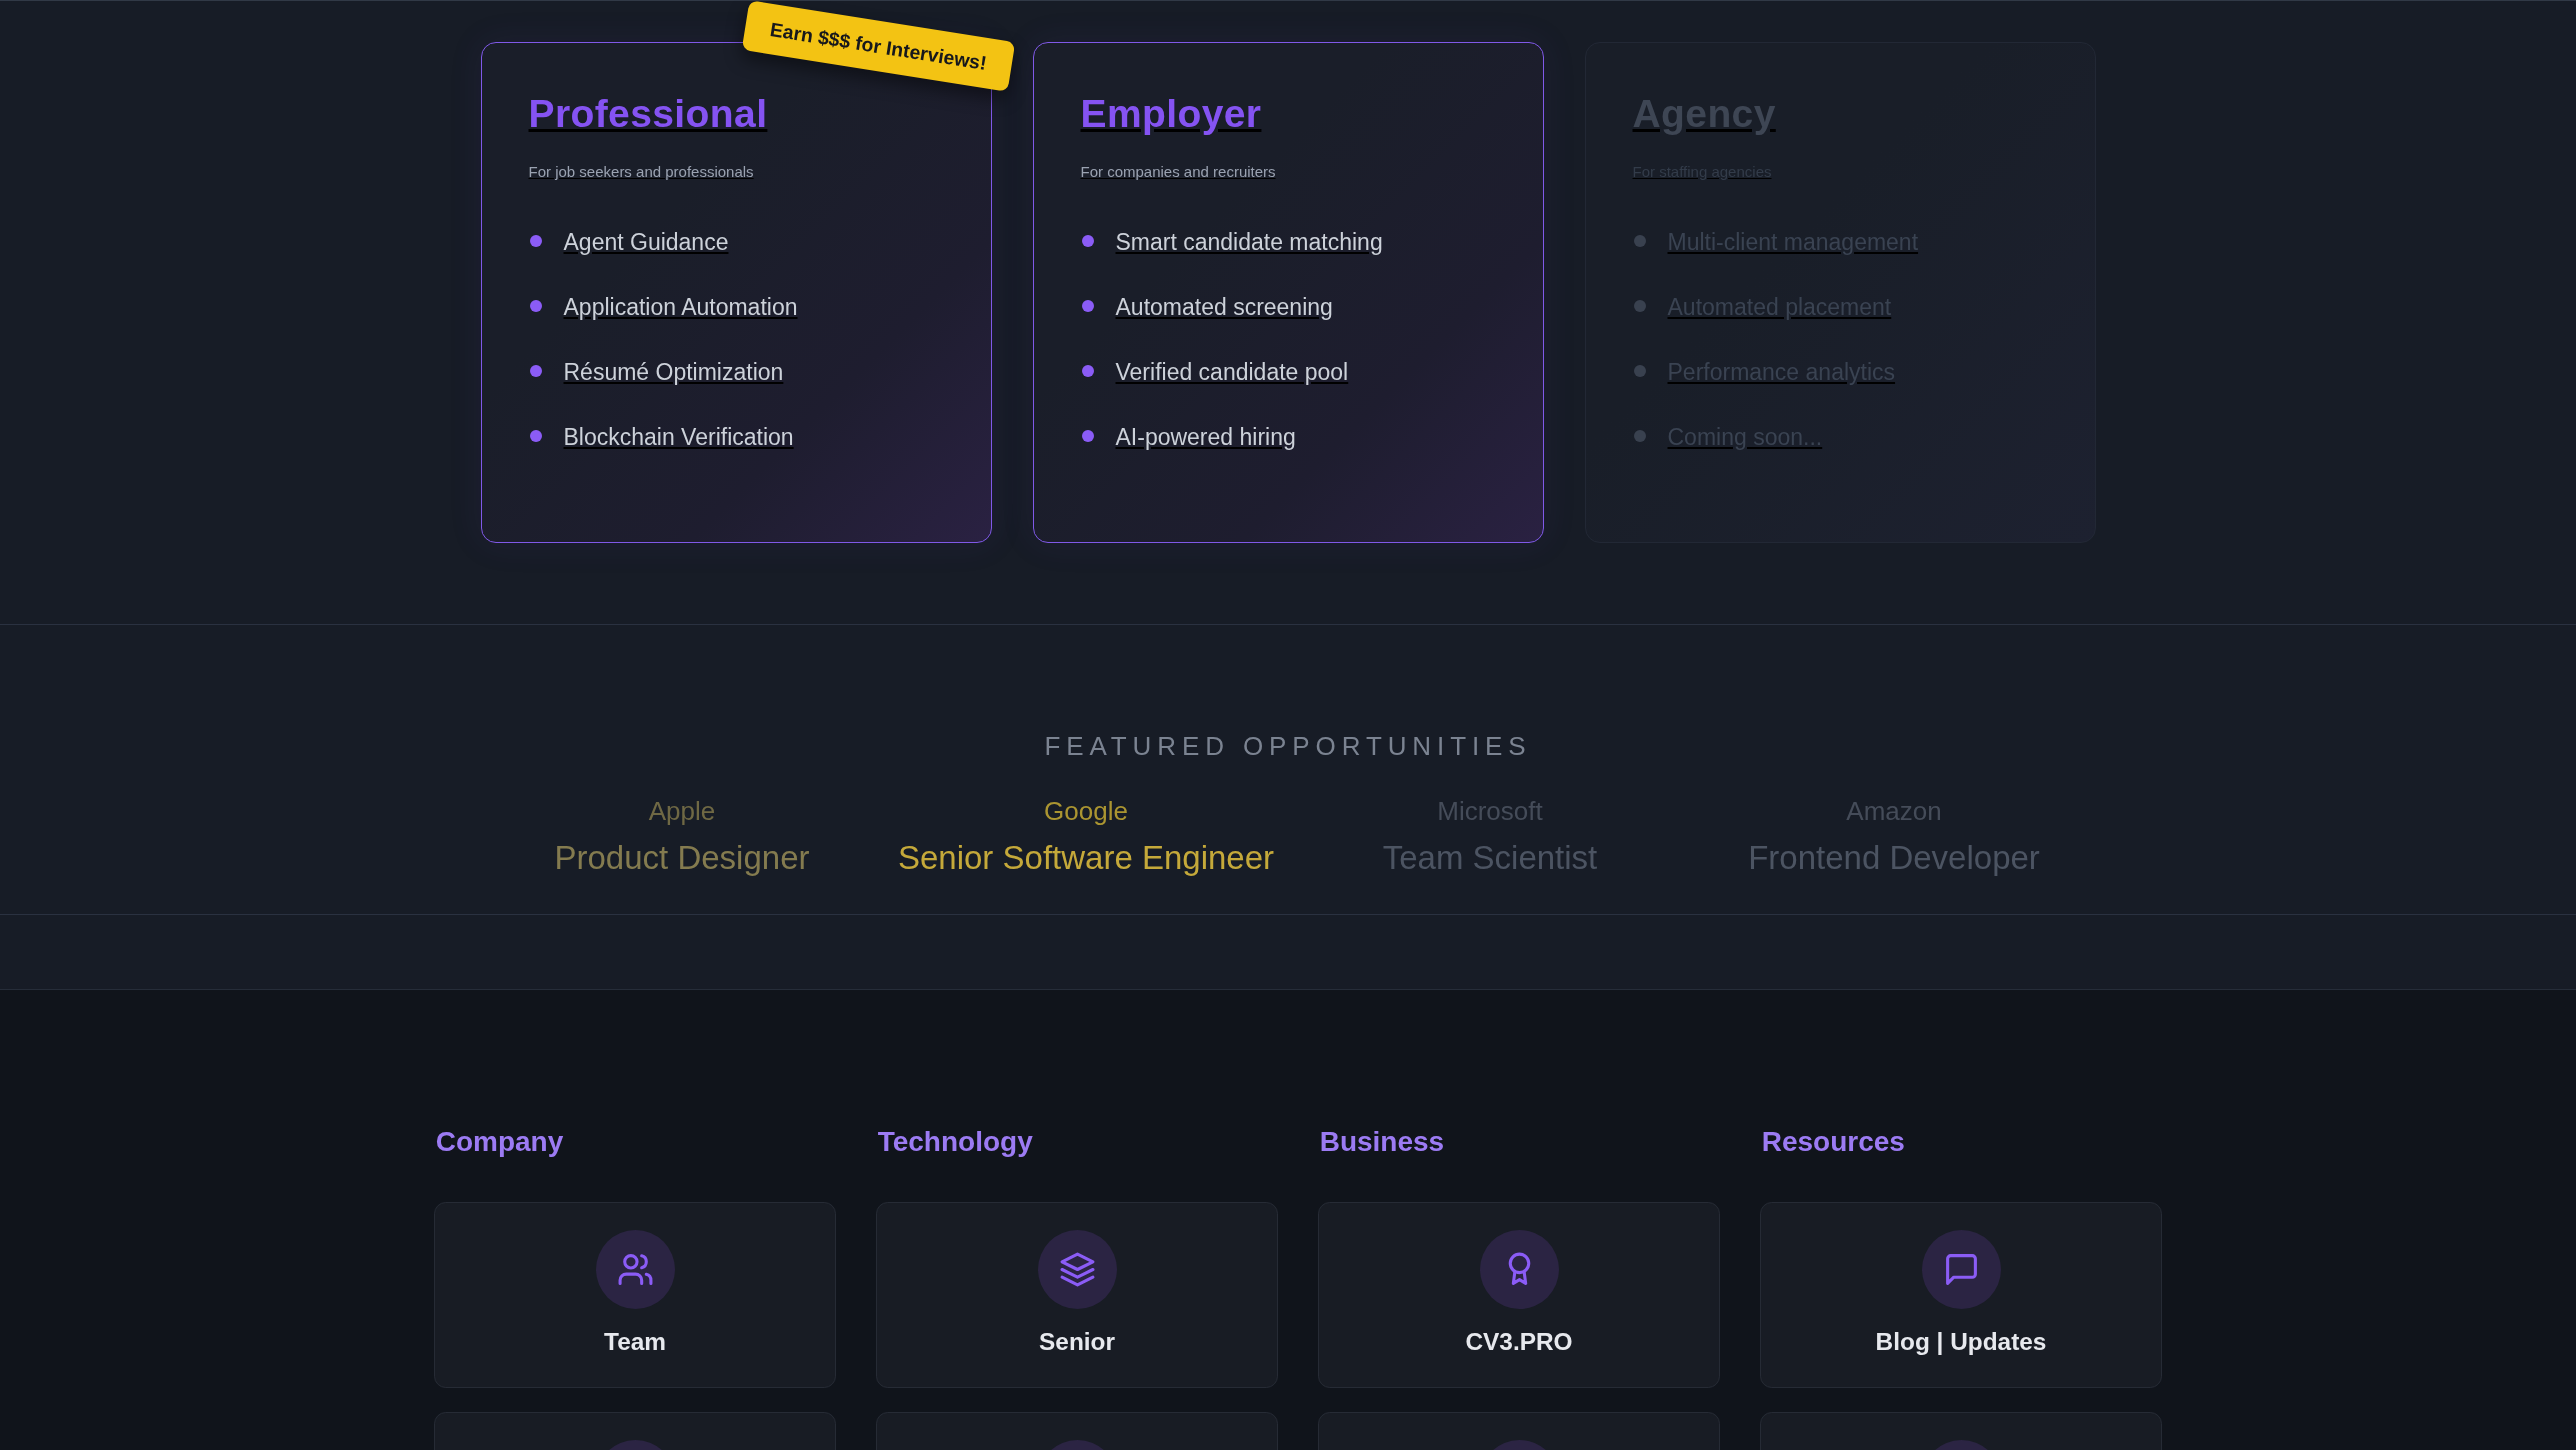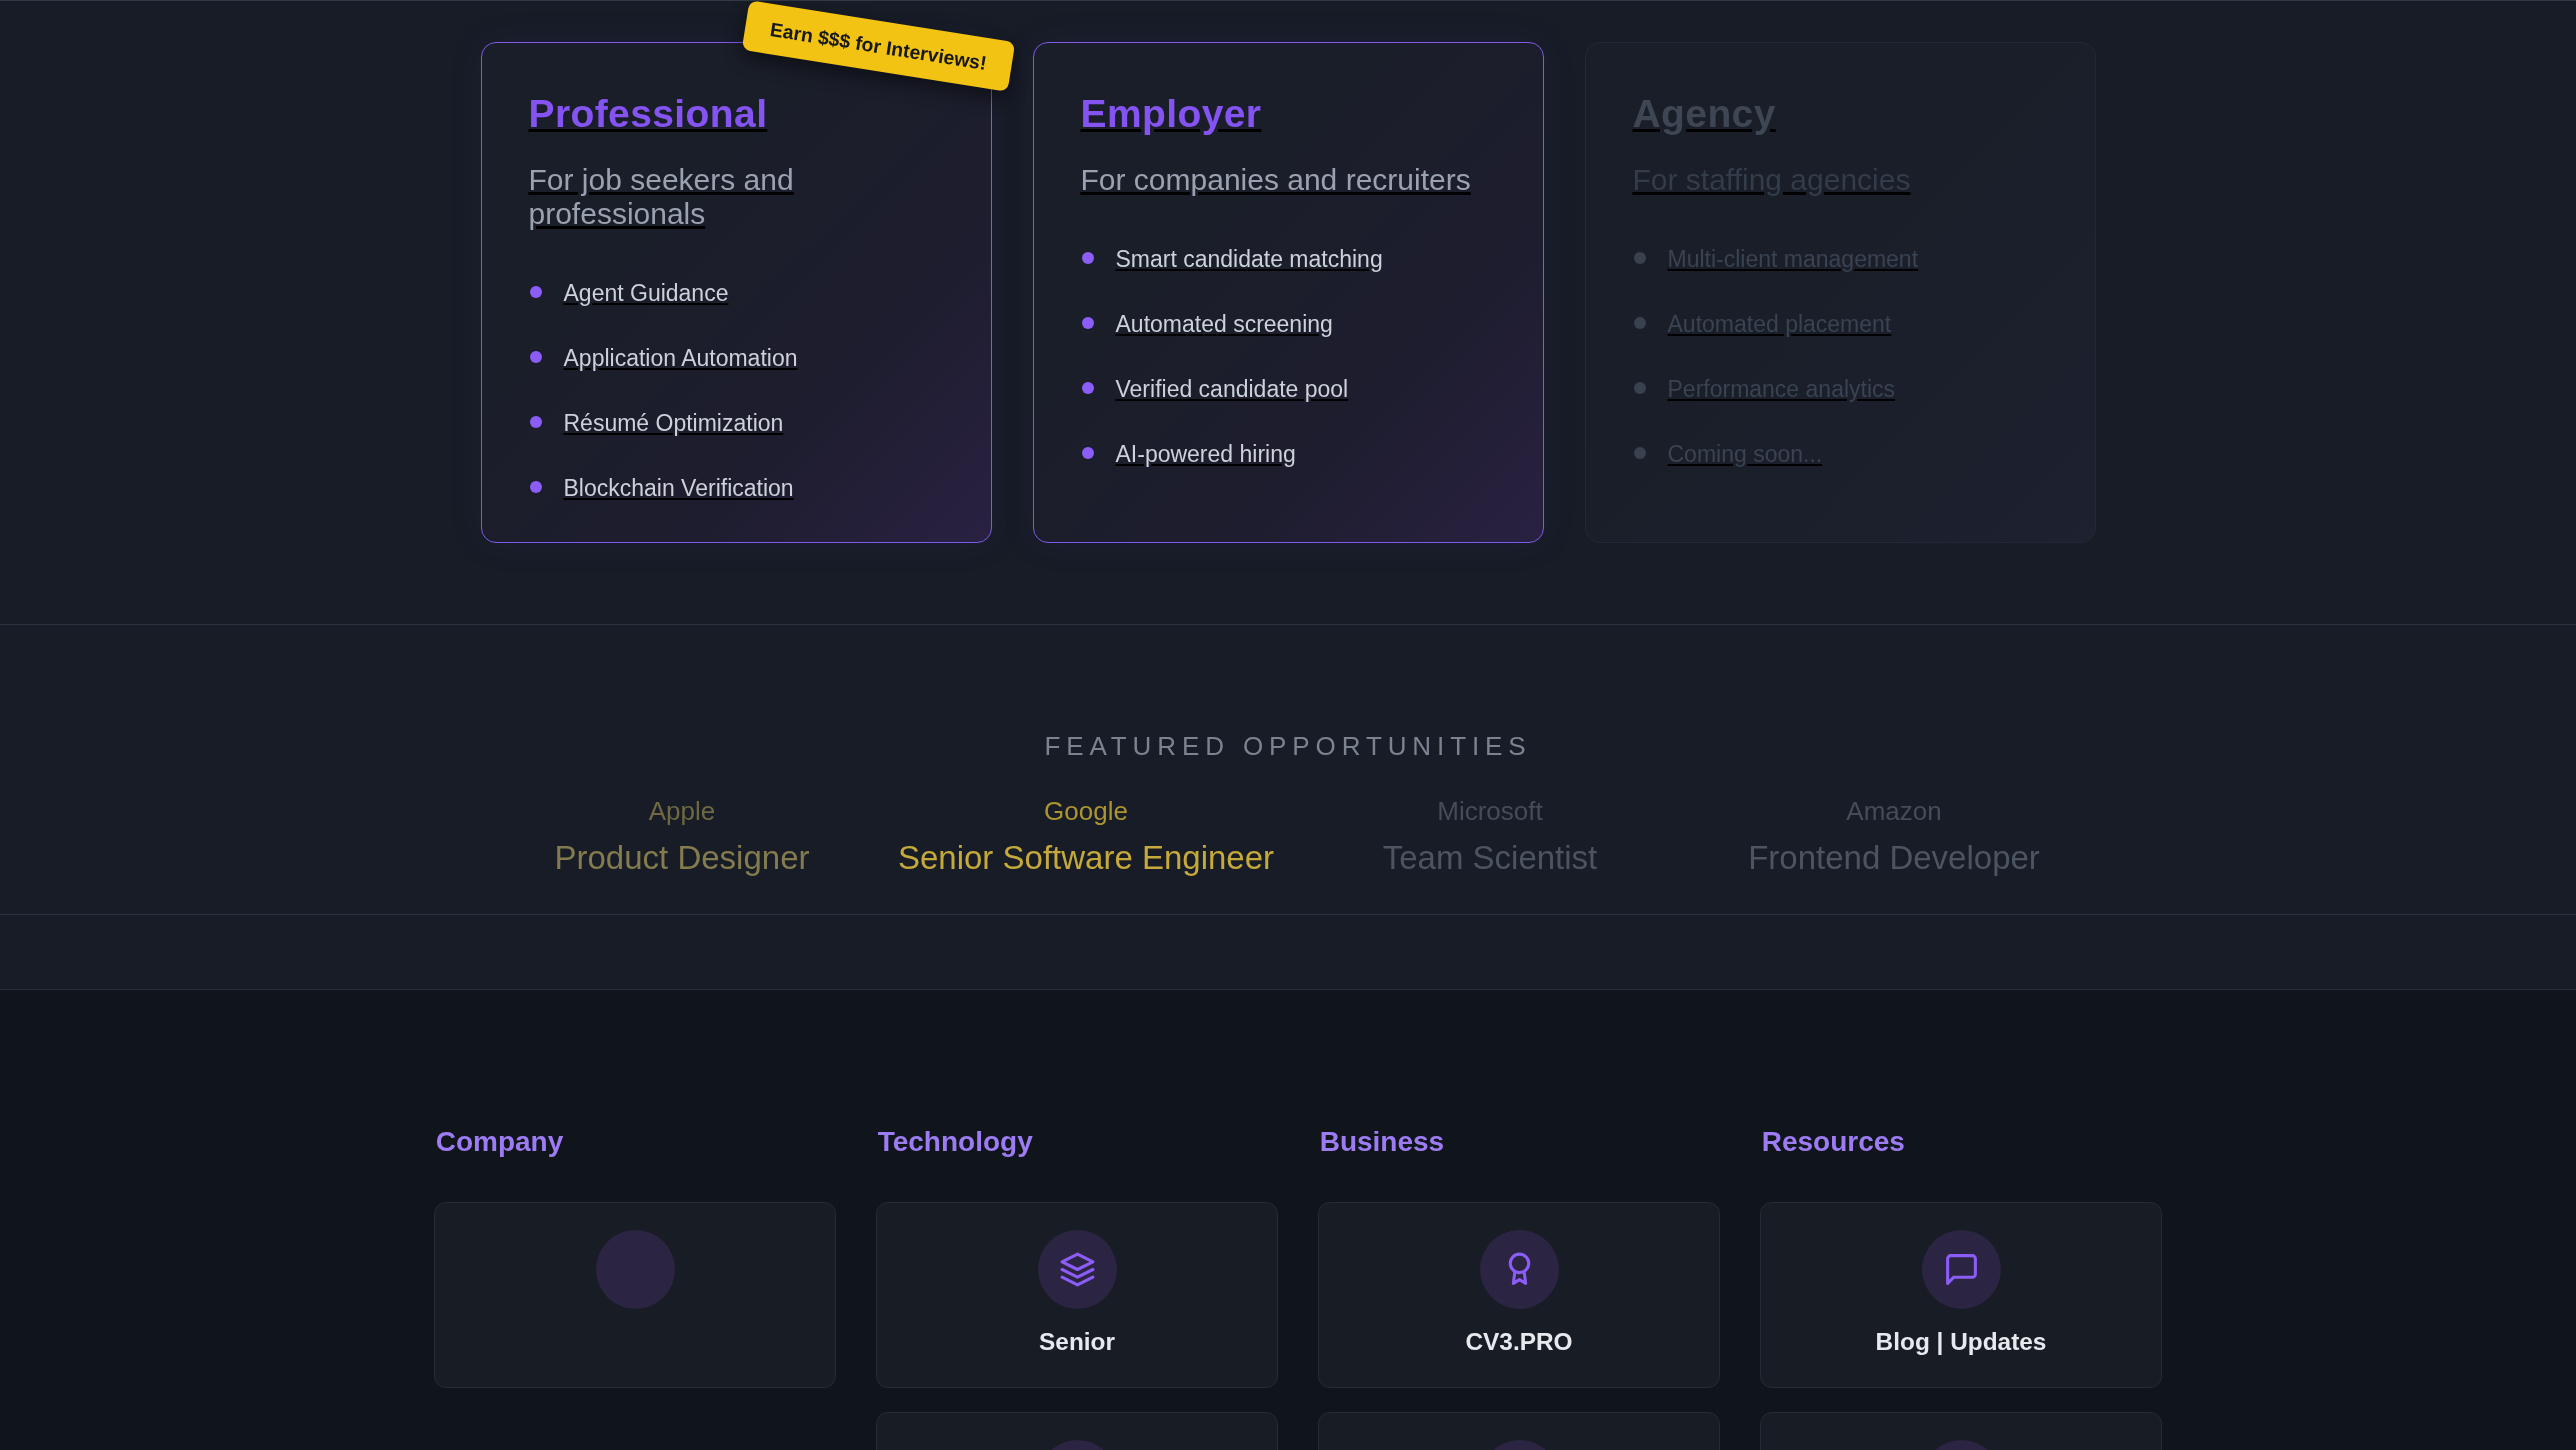--- a/index.html
+++ b/index.html
@@ -35,21 +35,21 @@
     border:1.7px solid #8059e8;
     background:linear-gradient(135deg,#1a1e29 35%,#1e1d2f 70%,#2a2142 100%);
     box-shadow:0 0 34px rgba(90,60,180,0.10);
   }
   .plan-card.disabled {
     border:1.7px solid #222835;
     background:linear-gradient(135deg,#191e28 40%,#1d2130 100%);
   }
   .plan-title { font-size:39px; font-weight:bold; color:#8553f2; letter-spacing:0.4px; }
   .plan-card.disabled .plan-title { color:#3e4654; }
-  .plan-desc { font-size:30px; color:#9aa2b1; margin-top:27px; }
+  .plan-desc { font-size:15px; color:#9aa2b1; margin-top:27px; }
   .plan-card.disabled .plan-desc { color:#333c4a; }
   .features { list-style:none; margin-top:49px; }
   .features li {
     font-size:23px;
     color:#cdd2da;
     margin-bottom:38px;
     padding-left:35px;
     position:relative;
   }
   .features li::before {
@@ -227,20 +227,31 @@
   </div>
 </section>
 
 <section class="cta-band"></section>
 
 <footer class="footer">
   <div class="footer-cols">
 
     <div class="fcol">
       <h4 class="fcol-heading">Company</h4>
+      <div class="fcard">
+        <div class="icon-circle">
+          <svg viewBox="0 0 24 24" fill="none" stroke="currentColor" stroke-width="2" stroke-linecap="round" stroke-linejoin="round">
+            <path d="M16 21v-2a4 4 0 0 0-4-4H6a4 4 0 0 0-4 4v2"></path>
+              <circle cx="9" cy="7" r="4"></circle>
+            <path d="M22 21v-2a4 4 0 0 0-3-3.87"></path>
+              <path d="M16 3.13a4 4 0 0 1 0 7.75"></path>
+          </svg>
+        </div>
+        <div class="fcard-label">Team</div>
+      </div>
       <div class="fcard partial">
         <div class="icon-circle"></div>
       </div>
     </div>
 
     <div class="fcol">
       <h4 class="fcol-heading">Technology</h4>
       <div class="fcard">
         <div class="icon-circle">
           <svg viewBox="0 0 24 24" fill="none" stroke="currentColor" stroke-width="2" stroke-linecap="round" stroke-linejoin="round">

